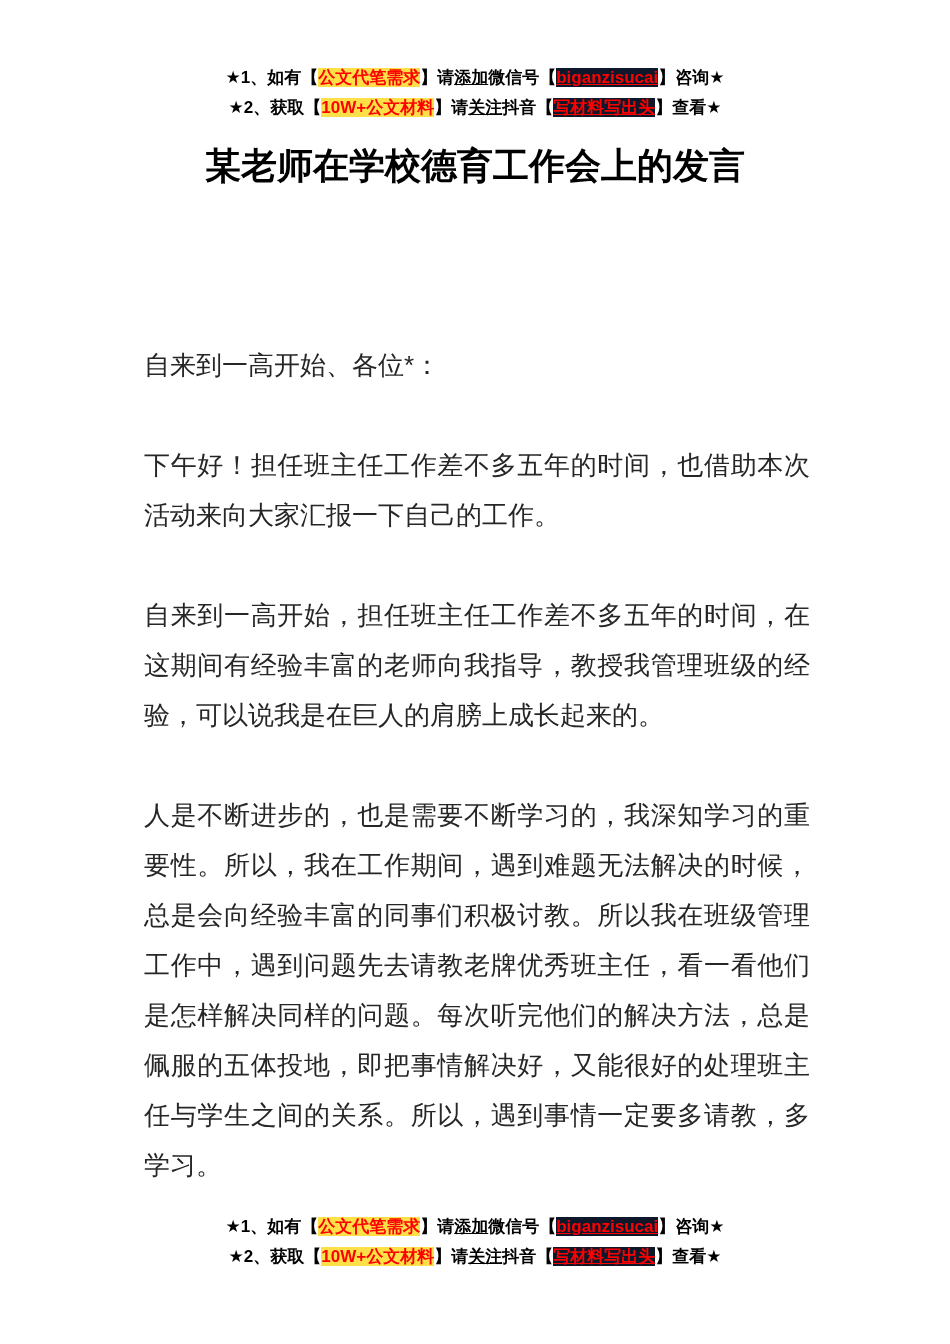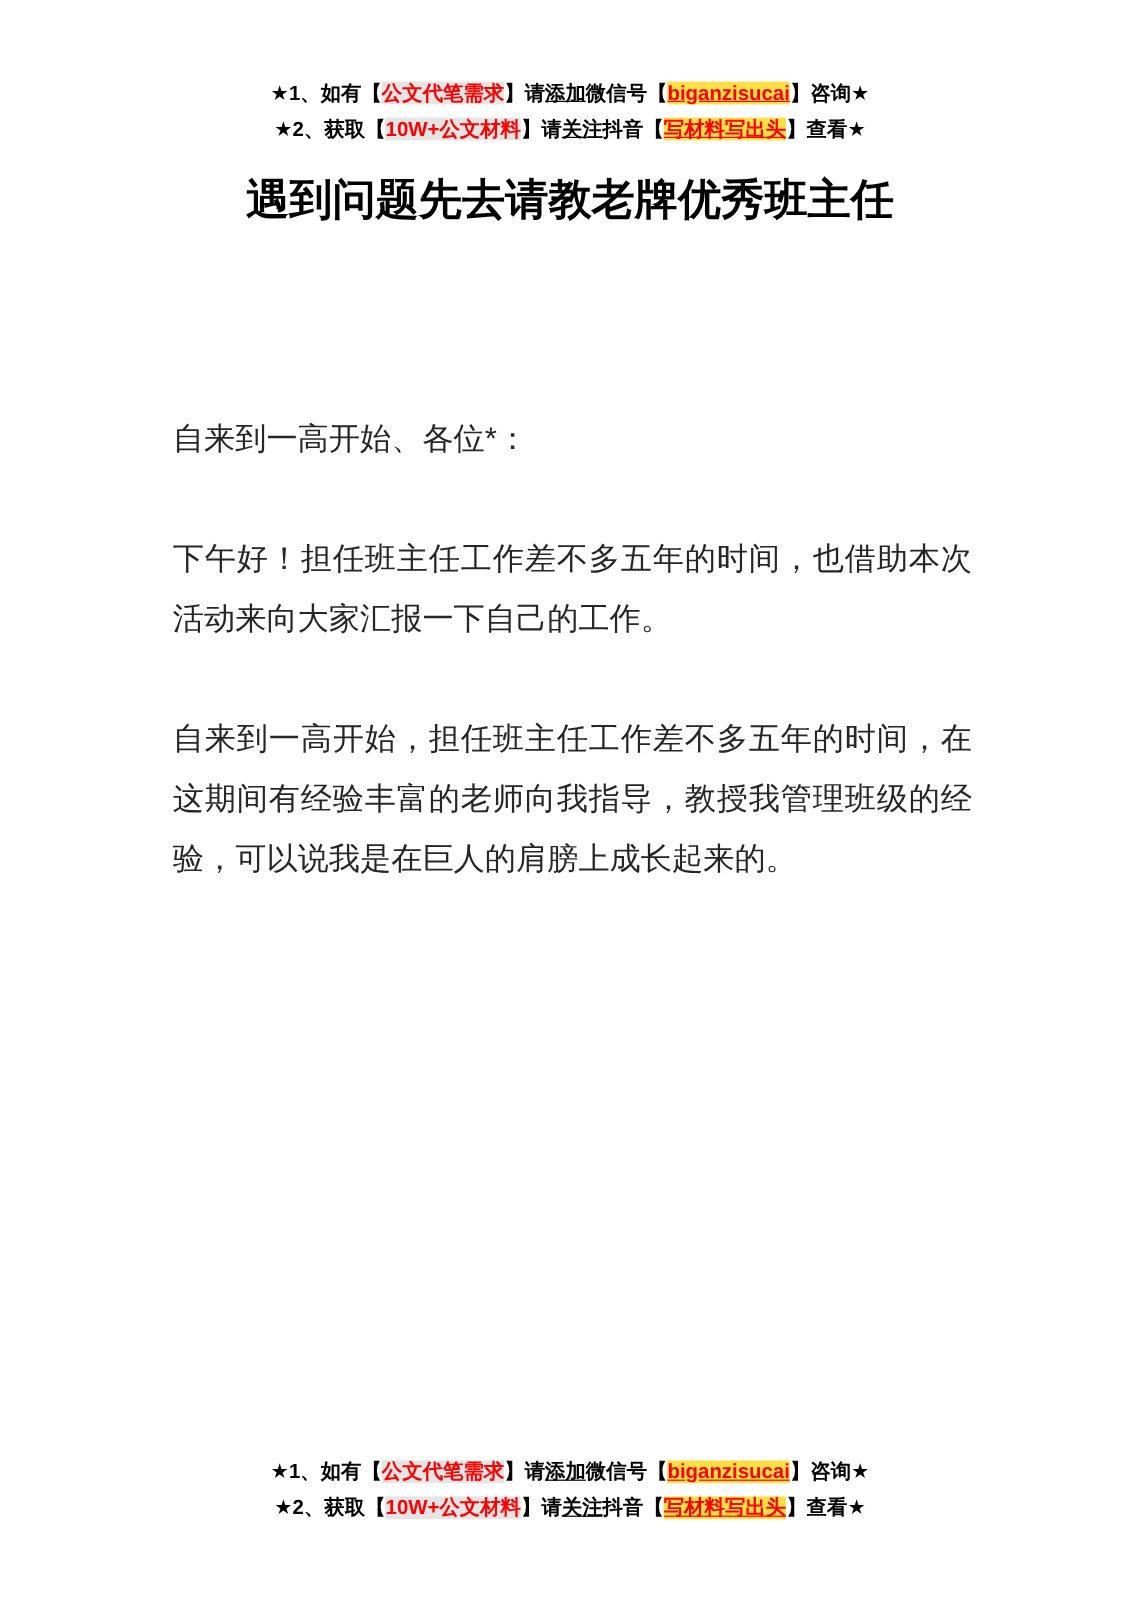--- a/index.html
+++ b/index.html
@@ -24,29 +24,29 @@
     text-align: center;
     font-weight: bold;
     font-size: 17px;
     line-height: 30px;
     color: #000000;
     white-space: nowrap;
   }
   .promo-top { top: 63px; }
   .promo-bottom { top: 1212px; }
   .hl {
-    background: #e5e5e5;
+    background: #fde047;
     color: #ff0000;
   }
   .u-black {
     text-decoration: underline;
     font-family: Liberation Serif, serif;
   }
   .hl-u {
-    background: #fde047;
+    background: #0f172a;
     color: #ff0000;
     text-decoration: underline;
   }
   
   .title {
     position: absolute;
     top: 142px;
     left: 0;
     width: 100%;
     margin: 0;
@@ -76,26 +76,27 @@
 </head>
 <body>
 
 <div class="page">
 
   <div class="promo promo-top">
     <div class="promo-line"><span>★1、如有【</span><span class="hl">公文代笔需求</span><span>】请</span><span class="u-black">添加</span><span>微信号【</span><span class="hl-u">biganzisucai</span><span>】咨询★</span></div>
     <div class="promo-line"><span>★2、获取【</span><span class="hl">10W+公文材料</span><span>】请</span><span class="u-black">关注</span><span>抖音【</span><span class="hl-u">写材料写出头</span><span>】查看★</span></div>
   </div>
 
-  <h1 class="title">遇到问题先去请教老牌优秀班主任</h1>
+  <h1 class="title">某老师在学校德育工作会上的发言</h1>
 
   <div class="content">
     <p>自来到一高开始、各位*：</p>
     <p>下午好！担任班主任工作差不多五年的时间，也借助本次活动来向大家汇报一下自己的工作。</p>
     <p>自来到一高开始，担任班主任工作差不多五年的时间，在这期间有经验丰富的老师向我指导，教授我管理班级的经验，可以说我是在巨人的肩膀上成长起来的。</p>
+    <p>人是不断进步的，也是需要不断学习的，我深知学习的重要性。所以，我在工作期间，遇到难题无法解决的时候，总是会向经验丰富的同事们积极讨教。所以我在班级管理工作中，遇到问题先去请教老牌优秀班主任，看一看他们是怎样解决同样的问题。每次听完他们的解决方法，总是佩服的五体投地，即把事情解决好，又能很好的处理班主任与学生之间的关系。所以，遇到事情一定要多请教，多学习。</p>
   </div>
 
   <div class="promo promo-bottom">
     <div class="promo-line"><span>★1、如有【</span><span class="hl">公文代笔需求</span><span>】请</span><span class="u-black">添加</span><span>微信号【</span><span class="hl-u">biganzisucai</span><span>】咨询★</span></div>
     <div class="promo-line"><span>★2、获取【</span><span class="hl">10W+公文材料</span><span>】请</span><span class="u-black">关注</span><span>抖音【</span><span class="hl-u">写材料写出头</span><span>】查看★</span></div>
   </div>
 
 </div>
 
 </body></html>

